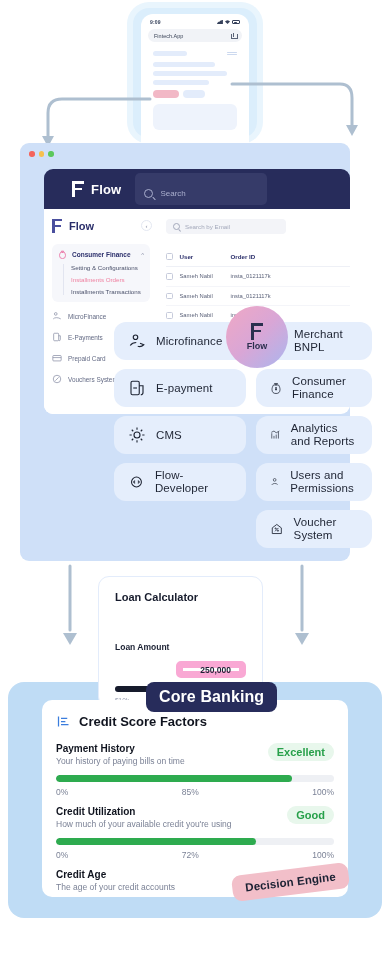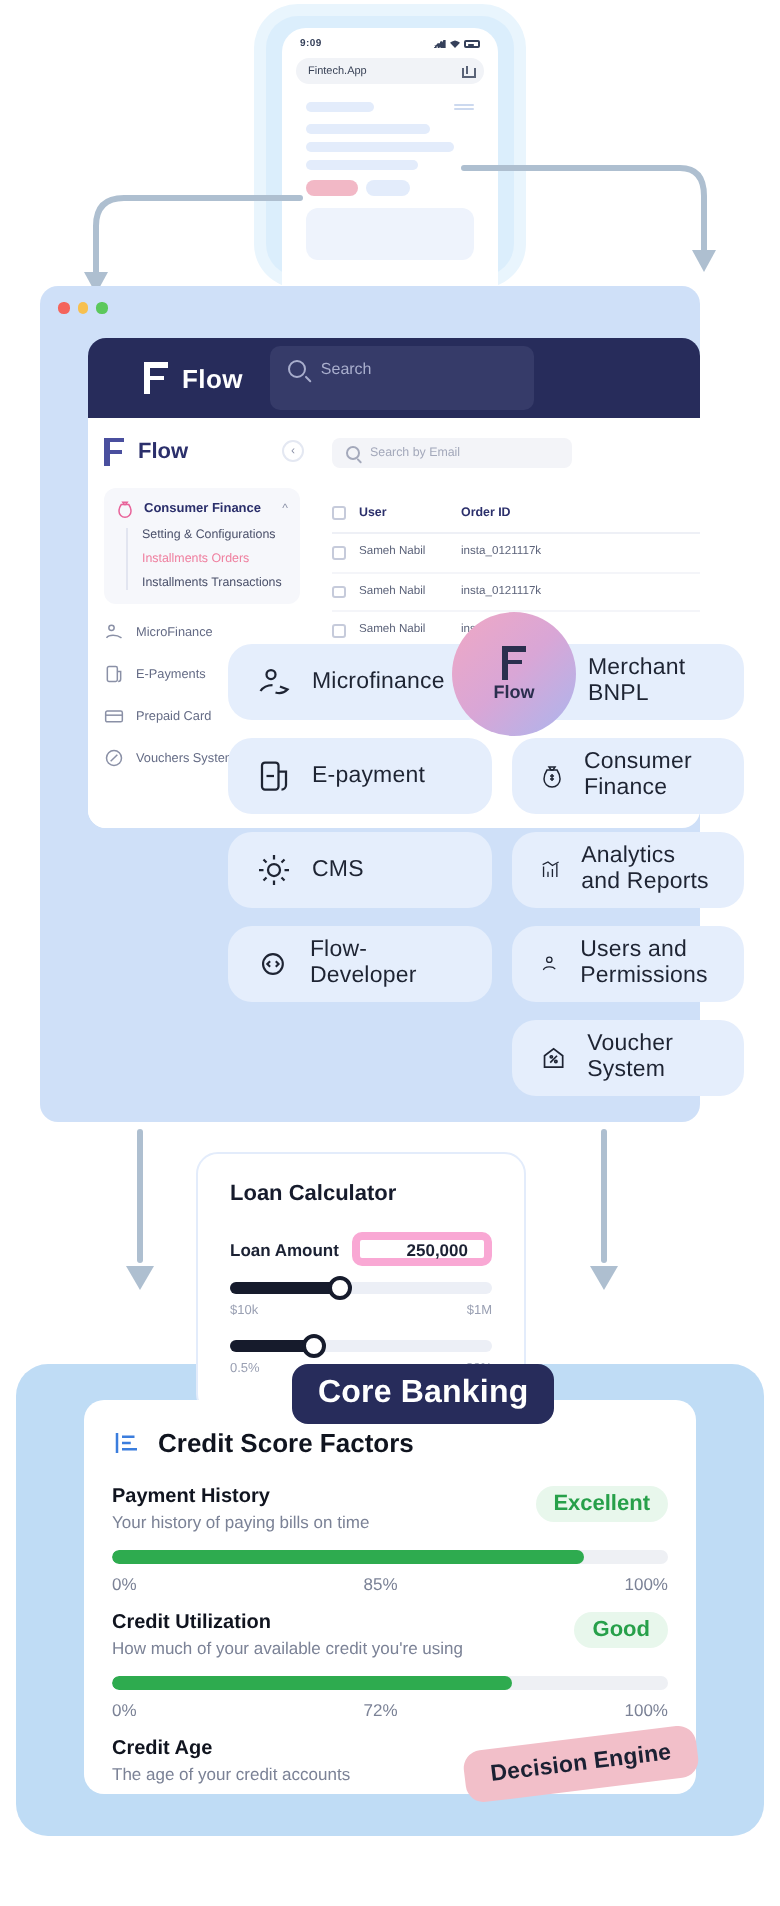--- a/index.html
+++ b/index.html
@@ -67,21 +67,21 @@
     display:flex; align-items:center; padding-left:28px; gap:14px;
   }
   .logo-mark { width:13px;height:16px; position:relative; }
   .logo-mark i { position:absolute; background:#fff; display:block; }
   .logo-mark .l1{left:0;top:0;width:3px;height:16px;}
   .logo-mark .l2{left:3px;top:0;width:9px;height:2.6px;}
   .logo-mark .l3{left:3px;top:6.6px;width:7px;height:2.4px;}
   .nav-brand { color:#fff; font-size:13px; font-weight:700; letter-spacing:.2px; }
   .nav-search {
     width:132px;height:22px;background:#363b69;border-radius:5px;
-    display:flex;align-items:flex-end;gap:7px;padding:16px 9px;
+    display:flex;align-items:flex-start;gap:7px;padding:16px 9px;
   }
   .mag { width:9px;height:9px;border:1.2px solid #a9aecd;border-radius:50%;position:relative;flex:none;}
   .mag::after{content:"";position:absolute;right:-3.2px;bottom:-2.4px;width:4px;height:1.2px;background:#a9aecd;transform:rotate(45deg);border-radius:1px;}
   .nav-search span{ font-size:8px;color:#a9aecd; }
 
   
   .apppanel {
     position:absolute; left:44px; top:209px; width:306px; height:205px;
     background:#ffffff; border-radius:0 0 9px 9px; z-index:5; overflow:hidden;
     display:flex;
@@ -160,23 +160,23 @@
   
   .loancard {
     position:absolute; left:98px; top:576px; width:165px; height:132px;
     background:#fff; border:1px solid #e3ecfb; border-radius:11px; z-index:6;
     padding:14px 16px; overflow:hidden;
   }
   .lc-title { font-size:11px;font-weight:700;color:#161b2c;margin-bottom:13px; }
   .lc-row { display:flex;align-items:center;justify-content:space-between;margin-bottom:8px; }
   .lc-label { font-size:8.5px;font-weight:700;color:#1b2133; }
   .lc-input {
-    width:70px;height:17px;border:4px solid #f9a8d4;border-radius:5px;background:#fff;
+    width:70px;height:17px;border:7px solid #f9a8d4;border-radius:5px;background:#fff;
     display:flex;align-items:center;justify-content:flex-end;padding-right:8px;
-    font-size:8.5px;color:#1b2133;font-weight:700;
+    font-size:8.5px;color:#1b2133;font-weight:700;margin-top:45px;
   }
   .slider { position:relative; height:6px; background:#eceff6; border-radius:3px; margin:6px 0 5px; }
   .slider .fill { position:absolute;left:0;top:0;bottom:0;background:#161b2c;border-radius:3px; }
   .slider .knob { position:absolute;top:50%;transform:translate(-50%,-50%);
     width:12px;height:12px;border-radius:50%;background:#fff;border:2px solid #161b2c; }
   .lc-minmax { display:flex;justify-content:space-between;font-size:6.5px;color:#9aa0b3;margin-bottom:11px; }
 
   .corebanking {
     position:absolute; left:146px; top:682px; z-index:9;
     background:#272c5b; color:#fff; font-size:16px; font-weight:700;

